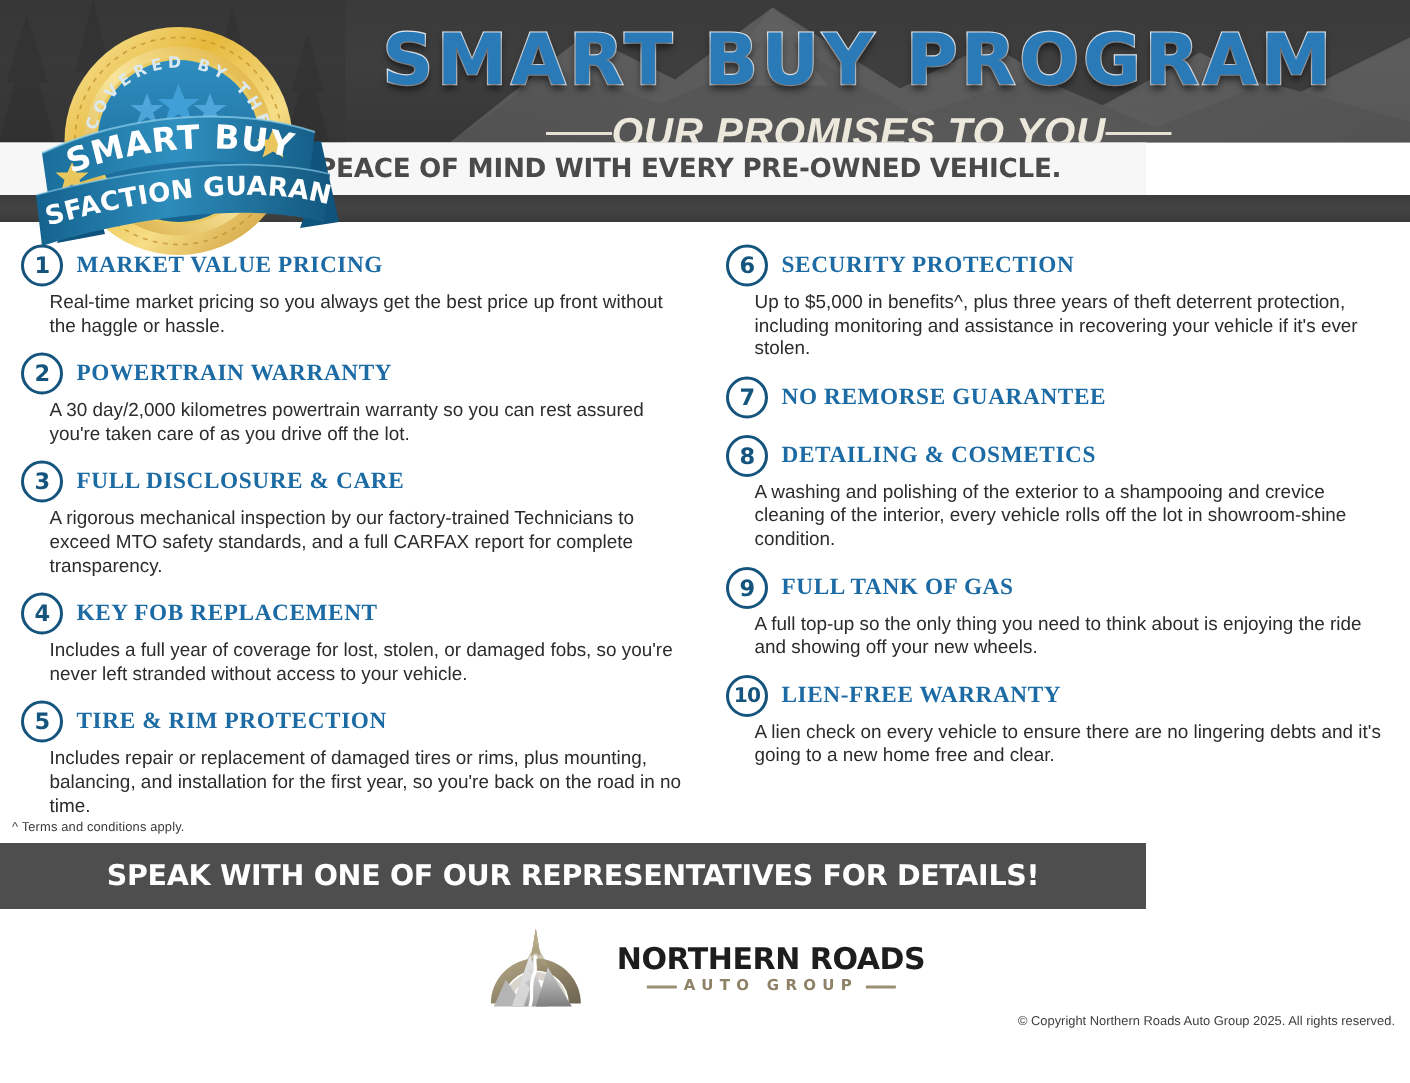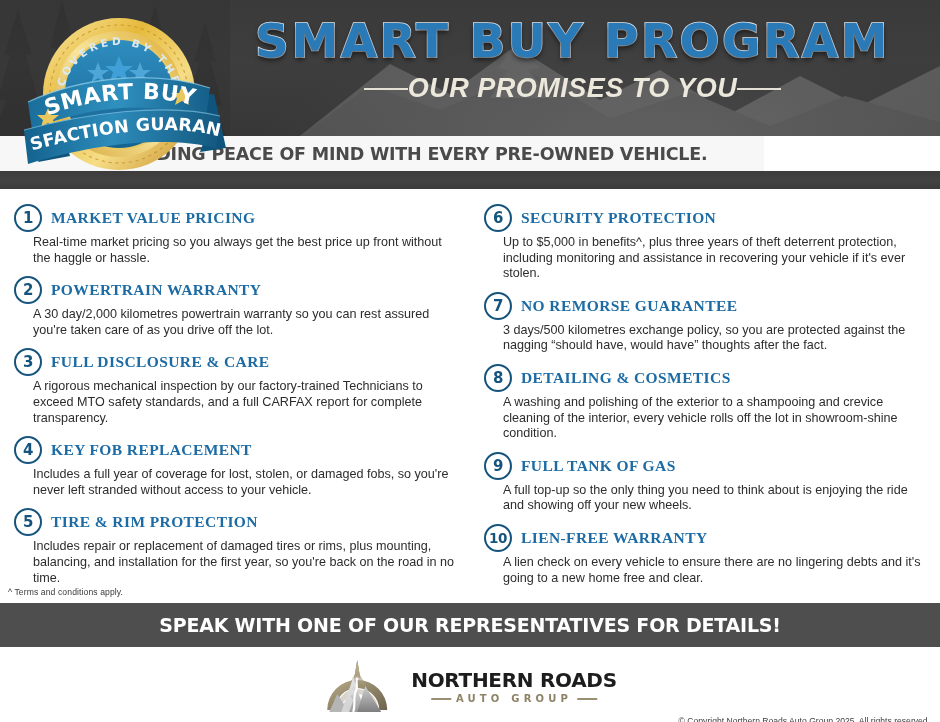--- a/index.html
+++ b/index.html
@@ -6,21 +6,21 @@
   html,body { width:940px; height:722px; }
   body {
     font-family:"Liberation Sans", sans-serif;
     background:#ffffff;
     overflow:hidden;
   }
   .poster { position:relative; width:940px; height:722px; overflow:hidden; background:#fff; }
 
   
   .header {
-    position:relative; width:940px; height:136px;
+    position:relative; width:940px; height:95px;
     background:
       radial-gradient(ellipse 520px 150px at 640px 150px, rgba(120,120,120,0.30) 0%, rgba(90,90,90,0.10) 55%, rgba(0,0,0,0) 75%),
       linear-gradient(180deg,#3a3a3a 0%,#3e3e3e 45%,#373737 100%);
     overflow:hidden;
     text-decoration:underline;
   }
   .hdr-mountains {
     position:absolute; left:300px; bottom:0; width:640px; height:110px;
     opacity:0.20;
   }
@@ -98,21 +98,21 @@
   }
 
   .terms {
     position:absolute; left:8px; bottom:6px;
     font-family:"Liberation Sans", sans-serif;
     font-size:8.6px; color:#3a3a3a; letter-spacing:0.1px;
   }
 
   
   .cta-bar {
-    width:940px; height:44px; background:#4e4e4e;
+    width:764px; height:44px; background:#4e4e4e;
     display:flex; align-items:center; justify-content:center;
   }
   .cta-bar .txt {
     font-family:"DejaVu Sans", sans-serif;
     font-size:19px; font-weight:700; letter-spacing:-0.2px; color:#fff;
     white-space:nowrap;
   }
 
   
   .footer { position:relative; width:940px; height:87px; background:#fff; }
@@ -309,21 +309,20 @@
             <span class="item-title">SECURITY PROTECTION</span>
           </div>
           <div class="item-body">Up to $5,000 in benefits^, plus three years of theft deterrent protection, including monitoring and assistance in recovering your vehicle if it's ever stolen.</div>
         </div>
 
         <div class="item">
           <div class="item-head">
             <span class="num-circle">7</span>
             <span class="item-title">NO REMORSE GUARANTEE</span>
           </div>
-          <div class="item-body">3 days/500 kilometres exchange policy, so you are protected against the nagging “should have, would have” thoughts after the fact.</div>
         </div>
 
         <div class="item">
           <div class="item-head">
             <span class="num-circle">8</span>
             <span class="item-title">DETAILING &amp; COSMETICS</span>
           </div>
           <div class="item-body">A washing and polishing of the exterior to a shampooing and crevice cleaning of the interior, every vehicle rolls off the lot in showroom-shine condition.</div>
         </div>
 

